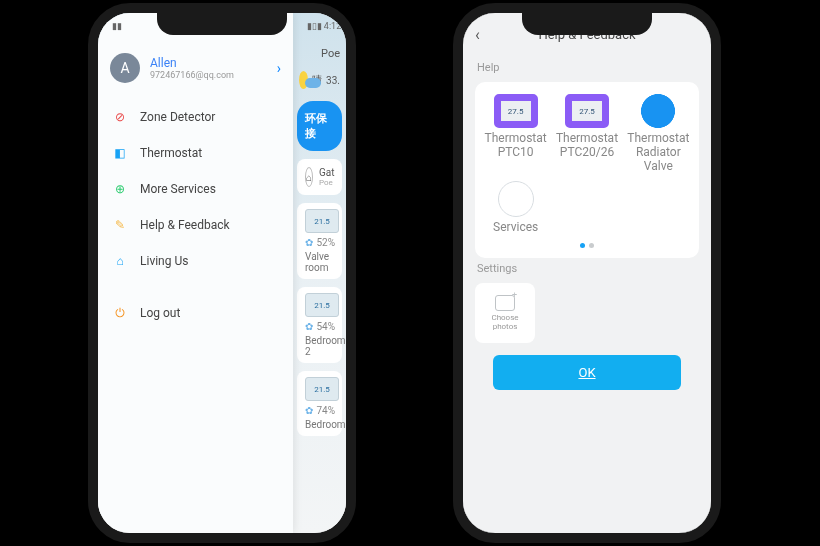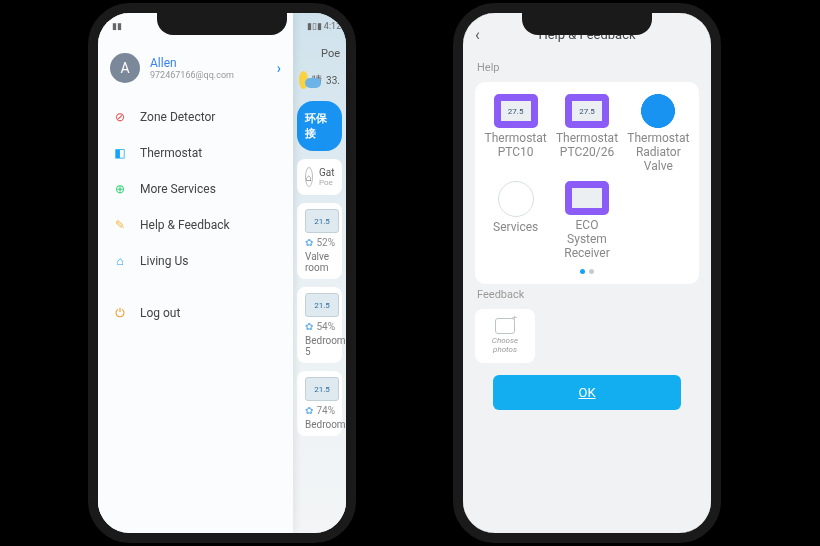--- a/index.html
+++ b/index.html
@@ -68,21 +68,21 @@
   }
   .cell.valve .pic{background:radial-gradient(circle,#1893f2 0%,#1893f2 60%,#fff 62%);border:none;}
   .cell.gw .pic{background:#fff;border:1px solid #d8dde1;border-radius:50%;width:36px;height:36px;}
   .cell.det .pic{background:#e8eaec;}
   .cell .cap { font-size:12px; color:#888; text-align:center; line-height:1.15; }
   .dots{display:flex;justify-content:center;gap:4px;margin-top:8px;}
   .dot{width:5px;height:5px;border-radius:50%;background:#c9ccce;}
   .dot.active{background:#17a2f5;}
   .fb-card{background:#fff;border-radius:10px;padding:10px;margin-top:6px;}
   .fb-input{width:100%;border:none;font-size:11px;color:#aaa;min-height:28px;resize:none;outline:none;}
-  .choose{display:flex;flex-direction:column;align-items:center;justify-content:center;width:60px;height:54px;border-radius:8px;background:#fff;margin-top:8px;font-size:8px;color:#9a9a9a;gap:2px;font-style:italic;}
+  .choose{display:flex;flex-direction:column;align-items:center;justify-content:center;width:60px;height:60px;border-radius:8px;background:#fff;margin-top:8px;font-size:8px;color:#9a9a9a;gap:2px;}
   .choose .plus{width:20px;height:16px;border:1.2px solid #bfc3c6;border-radius:3px;position:relative;}
   .choose .plus::after{content:"+";position:absolute;right:-3px;top:-6px;font-size:9px;color:#bfc3c6;}
   .okbtn{margin:12px 18px 0 18px;background:#12aef0;color:#fff;border:none;border-radius:6px;padding:10px 0;font-size:13px;width:calc(100% - 36px);text-decoration:underline;}
 </style>
 </head>
 <body>
 
 <div class="phone left">
   <div class="notch"></div>
   <div class="screen">
@@ -114,21 +114,21 @@
       </div>
       <div id="devlist">
           <div class="device-card">
             <div class="thermo">21.5</div>
             <div class="humid"><span style="color:#6db3e8">✿</span>52%</div>
             <div class="room">Valve room</div>
           </div>
           <div class="device-card">
             <div class="thermo">21.5</div>
             <div class="humid"><span style="color:#6db3e8">✿</span>54%</div>
-            <div class="room">Bedroom 5</div>
+            <div class="room">Bedroom 2</div>
           </div>
           <div class="device-card">
             <div class="thermo">21.5</div>
             <div class="humid"><span style="color:#6db3e8">✿</span>74%</div>
             <div class="room">Bedroom</div>
           </div>
         </div>
     </div>
 
     <div class="drawer">
@@ -197,32 +197,27 @@
             </div>
             <div class="cell valve">
               <div class="pic"></div>
               <div class="cap" style="white-space:pre-line">Thermostat
 Radiator Valve</div>
             </div>
             <div class="cell gw">
               <div class="pic"></div>
               <div class="cap" style="white-space:pre-line">Services</div>
             </div>
-            <div class="cell">
-              <div class="pic"></div>
-              <div class="cap" style="white-space:pre-line">ECO System
-Receiver</div>
-            </div>
           </div>
         <div class="dots">
           <span class="dot active"></span>
           <span class="dot"></span>
         </div>
       </div>
-      <div class="hf-label">Feedback</div>
+      <div class="hf-label">Settings</div>
       <div class="choose">
         <div class="plus"></div>
         <div style="white-space:pre-line;text-align:center">Choose
 photos</div>
       </div>
       <button class="okbtn">OK</button>
     </div>
   </div>
 </div>
 

